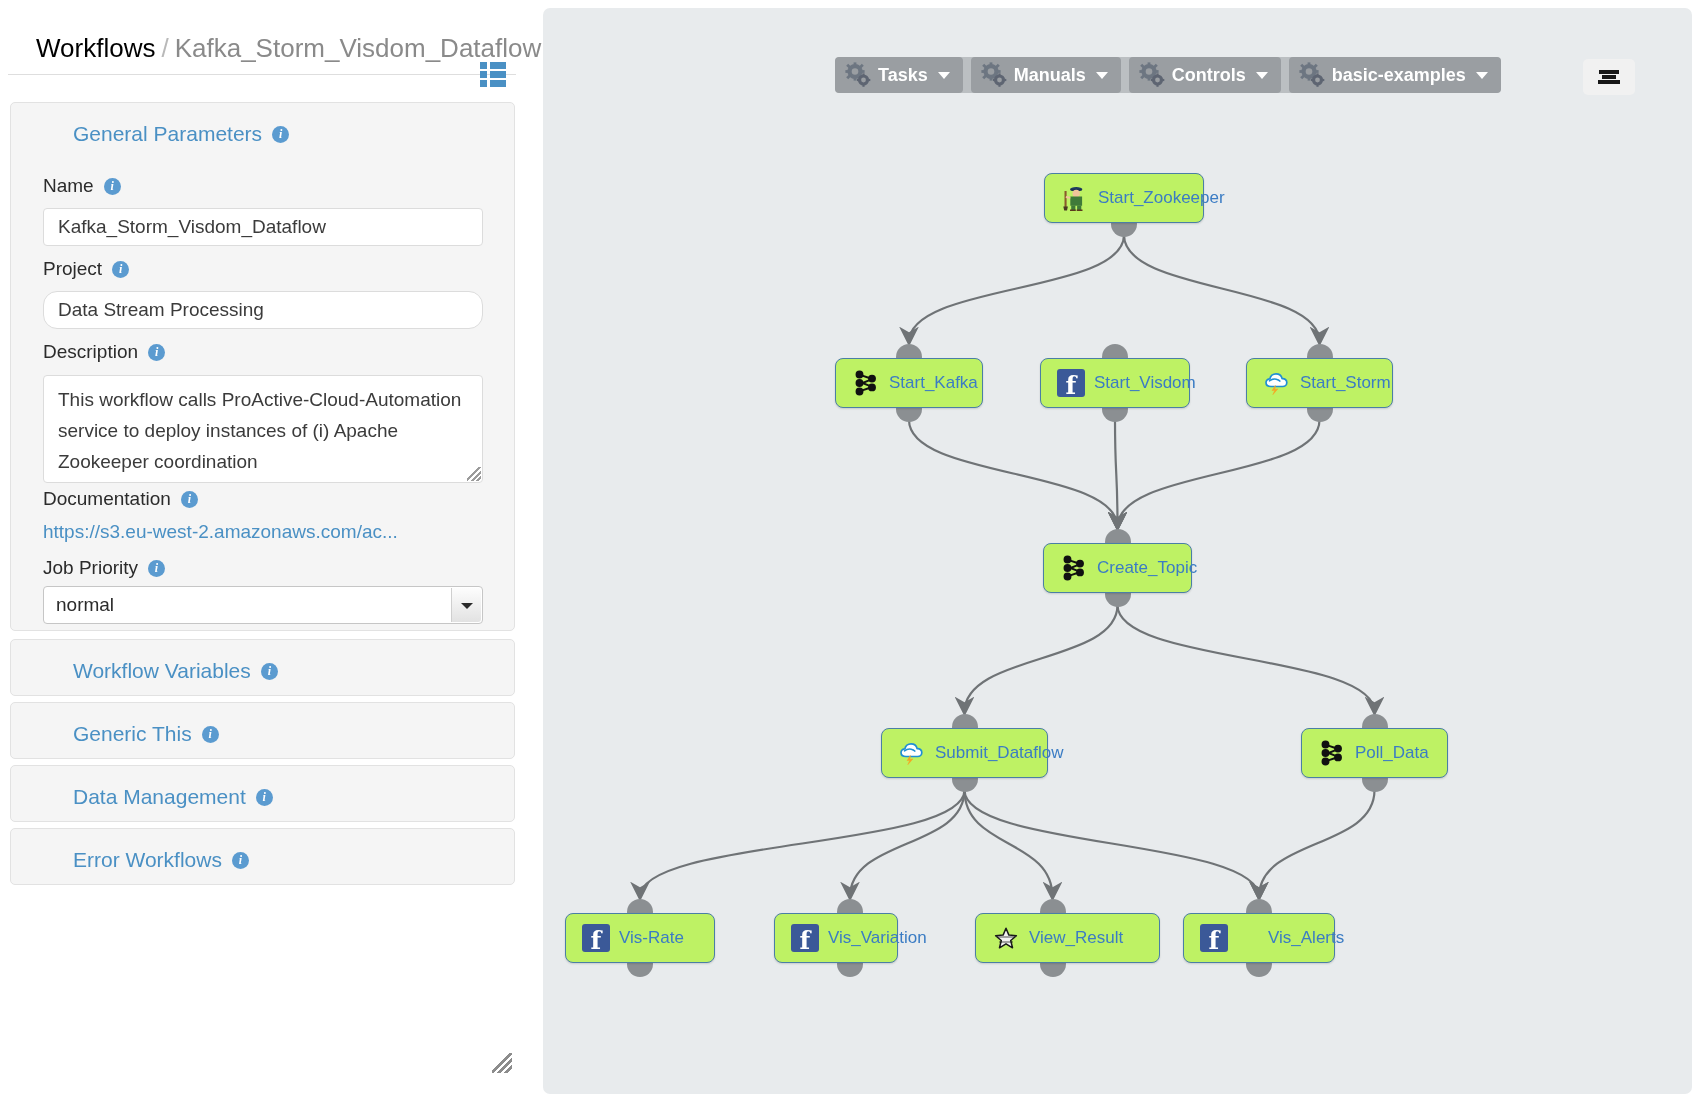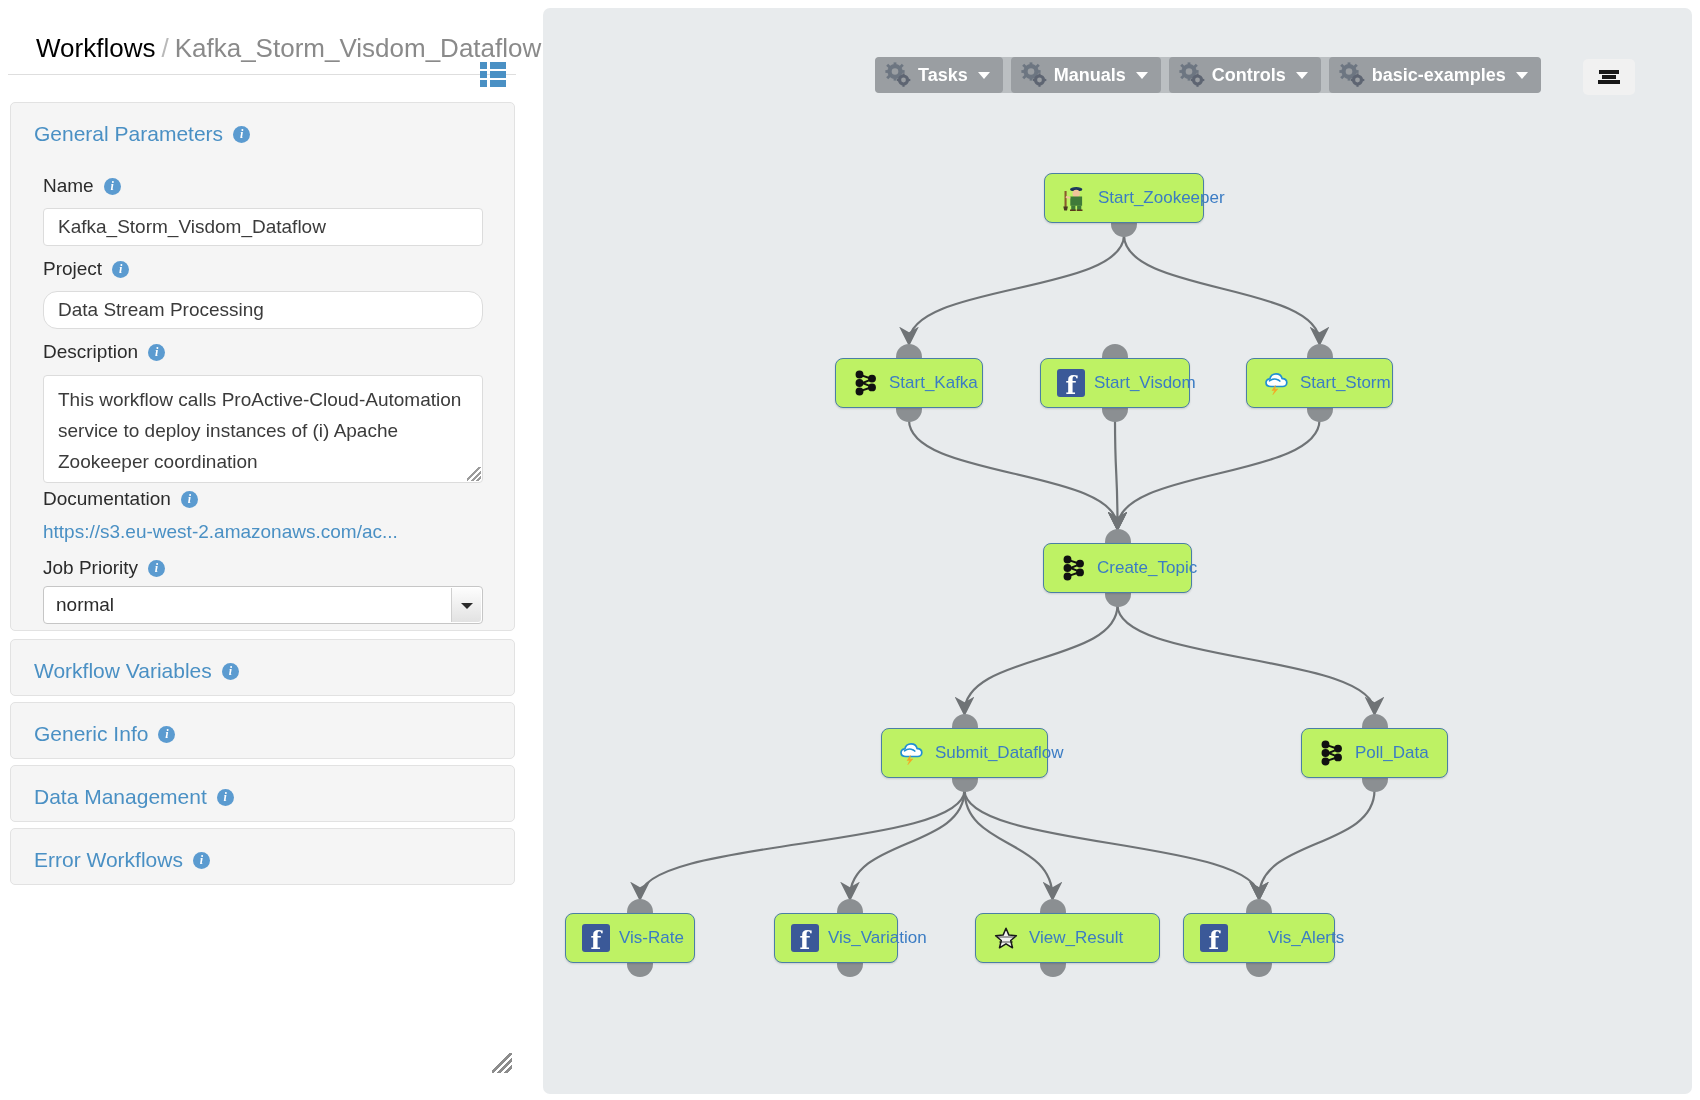--- a/index.html
+++ b/index.html
@@ -74,20 +74,21 @@
 
   
   .panel {
     position: absolute;
     left: 10px;
     width: 505px;
     box-sizing: border-box;
     background: #f5f5f5;
     border: 1px solid #e2e2e2;
     border-radius: 5px;
+    padding-left: 39px;
   }
   .panel-header {
     font-size: 21px;
     color: #4a90c4;
     padding: 18px 0 0 23px;
     cursor: pointer;
     white-space: nowrap;
   }
   .panel-header .hdr-text { vertical-align: middle; }
 
@@ -229,21 +230,20 @@
   #canvas-toolbar {
     position: absolute;
     left: 292px; top: 49px;
     height: 36px;
     display: flex;
     align-items: center;
     gap: 8px;
     background: rgba(150,154,158,0.55);
     border-radius: 5px;
     padding: 0;
-    margin-left: 40px;
   }
   .tb-btn {
     position: relative;
     height: 36px;
     display: flex;
     align-items: center;
     gap: 7px;
     padding: 0 13px 0 10px;
     background: #9a9ea2;
     border-radius: 4px;
@@ -392,21 +392,21 @@
     </div>
 
     <div class="panel" id="panel-workflow-variables">
       <div class="panel-header">
         <span class="hdr-text">Workflow Variables</span><span class="info-icon">i</span>
       </div>
     </div>
 
     <div class="panel" id="panel-generic-info">
       <div class="panel-header">
-        <span class="hdr-text">Generic Info</span><span class="info-icon">i</span>
+        <span class="hdr-text">Generic This</span><span class="info-icon">i</span>
       </div>
     </div>
 
     <div class="panel" id="panel-data-management">
       <div class="panel-header">
         <span class="hdr-text">Data Management</span><span class="info-icon">i</span>
       </div>
     </div>
 
     <div class="panel" id="panel-error-handling">
@@ -654,21 +654,21 @@
     <path d="M10.3 6.6 L17.3 9.0" stroke-width="1.9"></path>
     <path d="M10.3 21.4 L17.3 19.0" stroke-width="1.9"></path>
     <path d="M10.6 14 L17 11.4" stroke-width="1.9"></path>
     <path d="M10.6 14 L17 16.6" stroke-width="1.9"></path>
   </g>
             </svg></span>
           <span class="node-label">Poll_Data</span>
         </div>
         <div class="port" style="left: 818.5px; top: 706px;"></div>
         <div class="port" style="left: 818.5px; top: 758px;"></div>
-        <div class="node" style="left: 22px; top: 905px; width: 130px;">
+        <div class="node" style="left: 22px; top: 905px; width: 150px;">
           <span class="node-icon">
             <div class="fb-icon"></div>
           </span>
           <span class="node-label">Vis-Rate</span>
         </div>
         <div class="port" style="left: 84px; top: 891px;"></div>
         <div class="port" style="left: 84px; top: 943px;"></div>
         <div class="node" style="left: 231px; top: 905px; width: 124px;">
           <span class="node-icon">
             <div class="fb-icon"></div>

